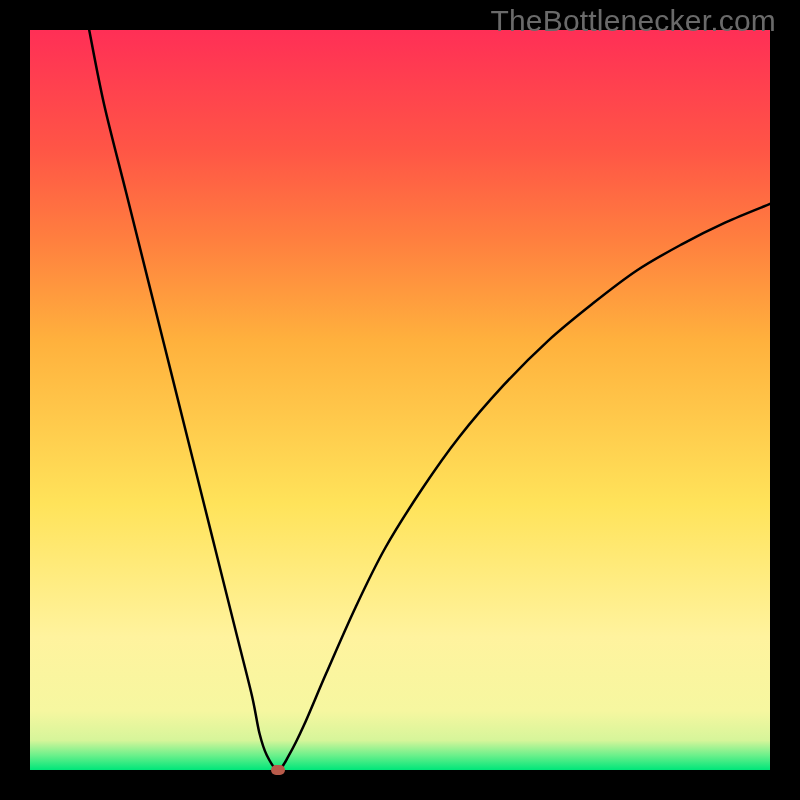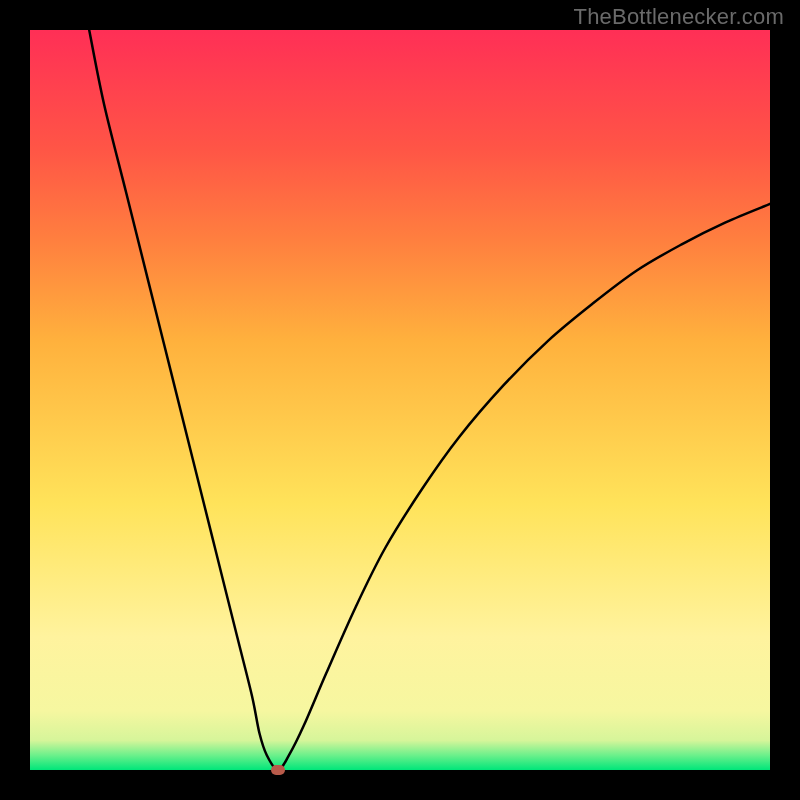--- a/index.html
+++ b/index.html
@@ -31,23 +31,23 @@
       #fff39e 18%,
       #ffe35a 36%,
       #ffb13d 58%,
       #ff7e3f 72%,
       #ff5546 84%,
       #ff2f56 100%);
   }
   .watermark {
     position: absolute;
     top: 4px;
-    right: 16px;
+    right: 24px;
     color: #6a6a6a;
-    font-size: 22px;
+    font-size: 30px;
     font-weight: 500;
     letter-spacing: 0.2px;
     user-select: none;
   }
   svg.curve {
     position: absolute;
     left: 0;
     top: 0;
     width: 740px;
     height: 740px;

